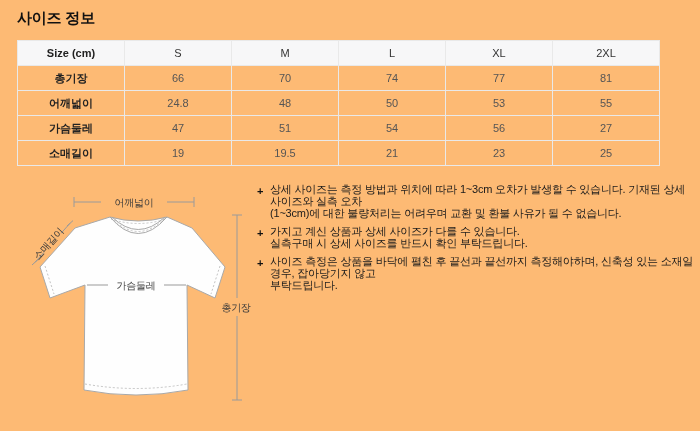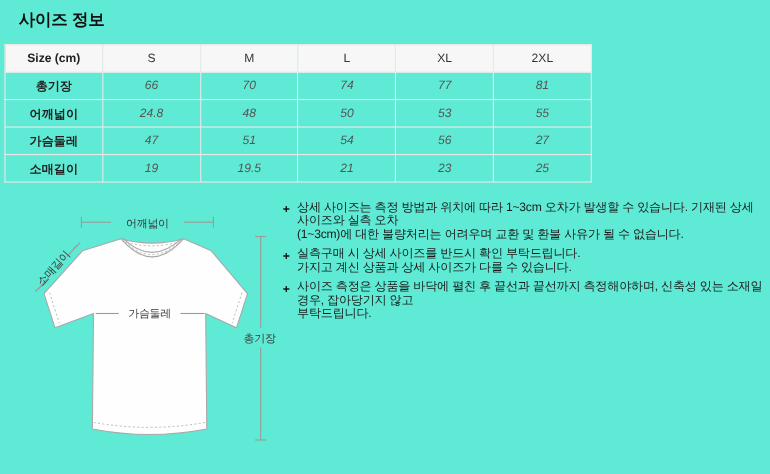--- a/index.html
+++ b/index.html
@@ -1,36 +1,36 @@
 <!DOCTYPE html>
 <html><head>
 <meta charset="utf-8">
 <style>
   * { margin:0; padding:0; box-sizing:border-box; }
   html,body { background:#fff; }
   .page {
     position:relative; width:700px; height:431px; overflow:hidden;
-    background:#5eead4; font-family:"Liberation Sans", sans-serif; color:#111;
+    background:#fdba74; font-family:"Liberation Sans", sans-serif; color:#111;
   }
   .page-title {
     position:absolute; left:17px; top:9px;
     font-size:15px; font-weight:700; color:#111; letter-spacing:-0.2px;
   }
   table.size-table {
-    position:absolute; left:4px; top:40px; width:534px;
+    position:absolute; left:17px; top:40px; width:643px;
     border-collapse:collapse; table-layout:fixed;
   }
   table.size-table th, table.size-table td {
     border:1px solid #e9e9e9; height:25px; padding:0;
     font-size:11px; text-align:center; vertical-align:middle;
   }
   table.size-table thead th { background:#f7f7f8; color:#333; font-weight:500; }
   table.size-table thead th.first { font-weight:700; color:#222; }
   table.size-table tbody td.row-label { font-weight:700; color:#222; }
-  table.size-table tbody td.val { color:#555; font-weight:400;font-style:italic; }
+  table.size-table tbody td.val { color:#555; font-weight:400; }
   .diagram { position:absolute; left:0; top:170px; width:260px; height:261px; }
   .diagram svg { display:block; }
   .tee-line { fill:none; stroke:#a9a9a9; stroke-width:1; }
   .tee-fill { fill:#fefefe; stroke:#a9a9a9; stroke-width:1; stroke-linejoin:round; }
   .stitch { fill:none; stroke:#b5b5b5; stroke-width:0.8; stroke-dasharray:2 2; }
   .measure { fill:none; stroke:#9a9a9a; stroke-width:1; }
   .measure-label { font-size:10px; fill:#3a3a3a; letter-spacing:-0.3px; }
   .notes {
     position:absolute; left:257px; top:183px; width:441px;
   }
@@ -141,22 +141,22 @@
       <div class="note">
         <div class="note-marker">+</div>
         <div class="note-text">
           <div>상세 사이즈는 측정 방법과 위치에 따라 1~3cm 오차가 발생할 수 있습니다. 기재된 상세 사이즈와 실측 오차</div>
           <div>(1~3cm)에 대한 불량처리는 어려우며 교환 및 환불 사유가 될 수 없습니다.</div>
         </div>
       </div>
       <div class="note">
         <div class="note-marker">+</div>
         <div class="note-text">
+          <div>가지고 계신 상품과 상세 사이즈가 다를 수 있습니다.</div>
           <div>실측구매 시 상세 사이즈를 반드시 확인 부탁드립니다.</div>
-          <div>가지고 계신 상품과 상세 사이즈가 다를 수 있습니다.</div>
         </div>
       </div>
       <div class="note">
         <div class="note-marker">+</div>
         <div class="note-text">
           <div>사이즈 측정은 상품을 바닥에 펼친 후 끝선과 끝선까지 측정해야하며, 신축성 있는 소재일 경우, 잡아당기지 않고</div>
           <div>부탁드립니다.</div>
         </div>
       </div>
     </div>

